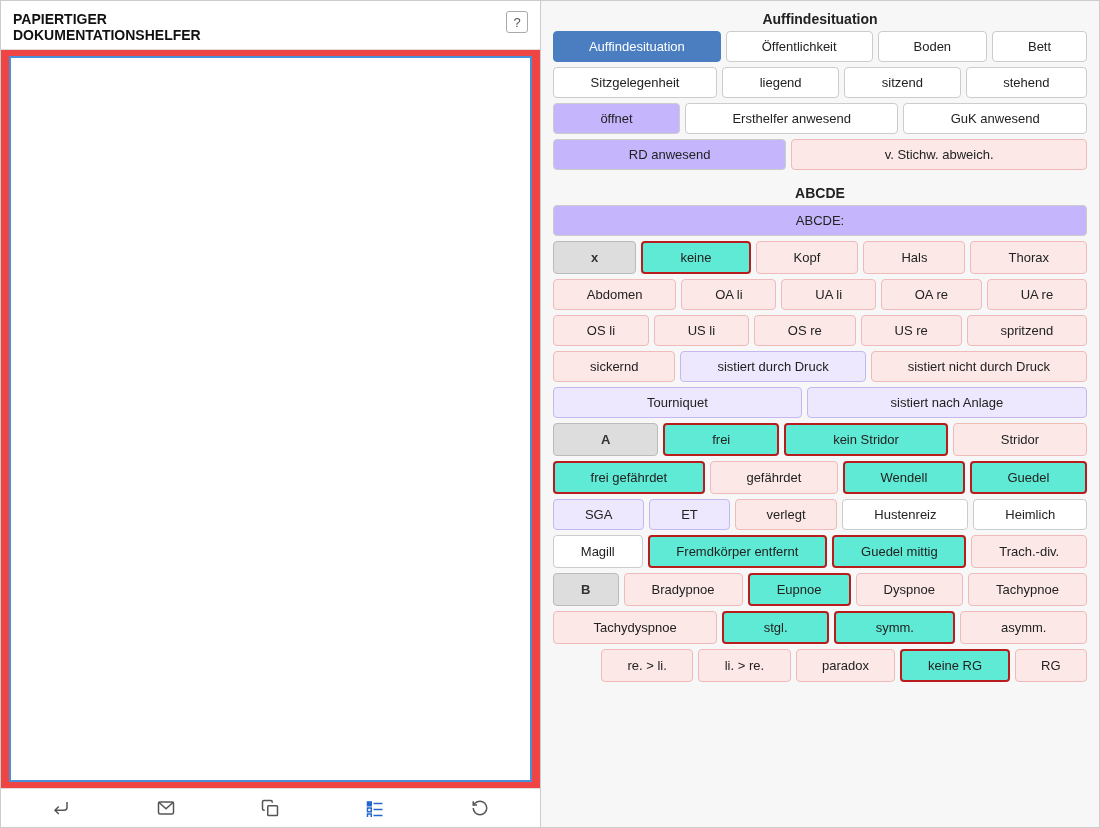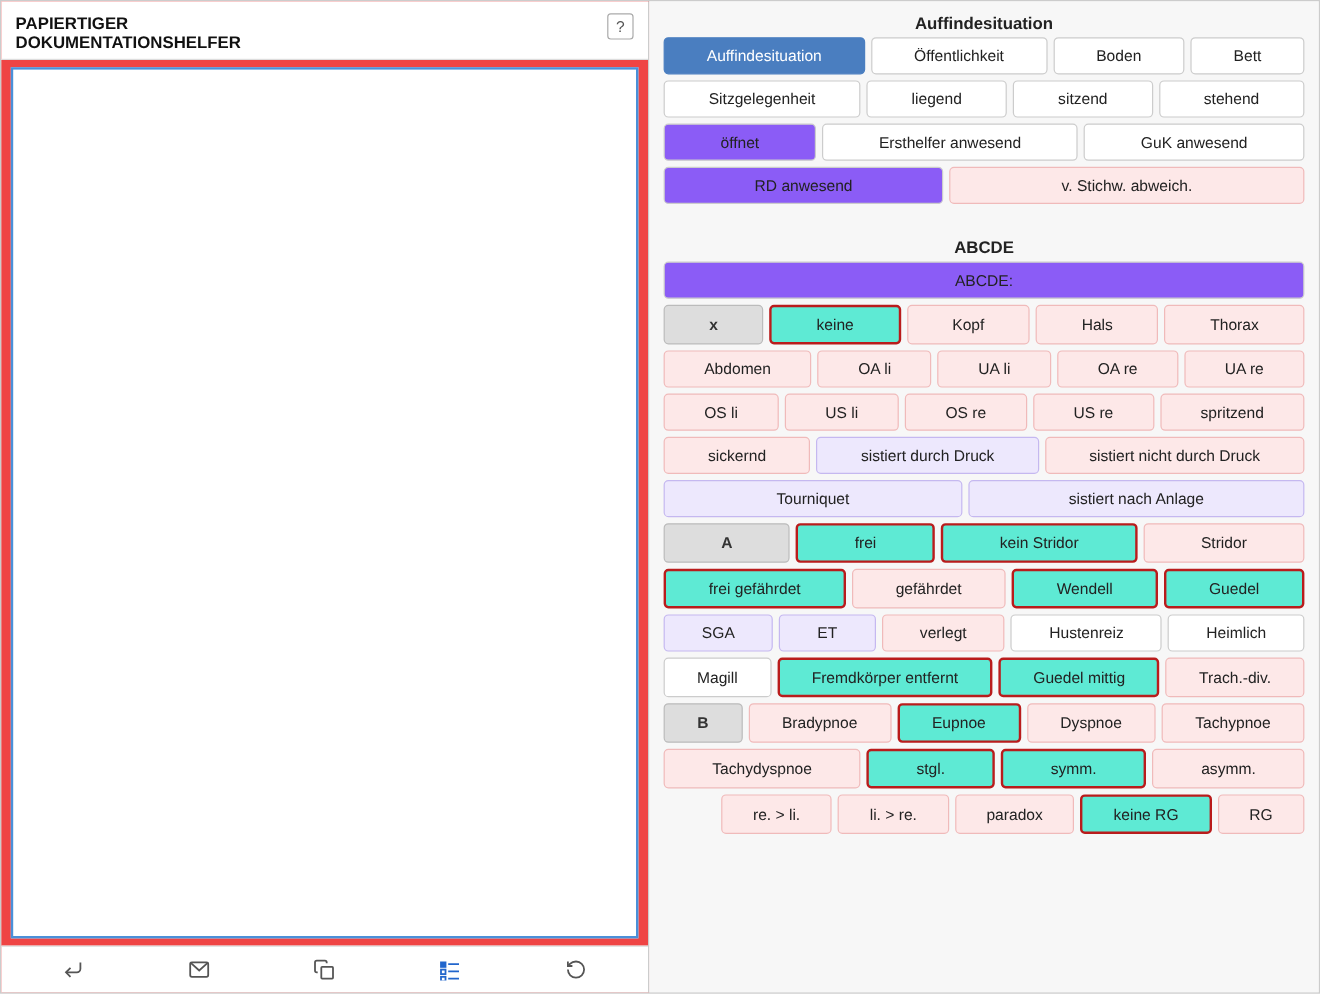--- a/index.html
+++ b/index.html
@@ -143,21 +143,21 @@
       background: #fde8e8;
       border: 1px solid #f0baba;
       color: #222;
     }
     .btn-purple-light {
       background: #ede8fd;
       border: 1px solid #c5b8f0;
       color: #222;
     }
     .btn-gray {
-      background: #8b5cf6;
+      background: #c4b5fd;
       border: 1px solid #ccc;
       color: #222;
     }
     .btn-gray-label {
       background: #ddd;
       border: 1px solid #bbb;
       color: #333;
       font-weight: bold;
     }
     .btn-white {
@@ -241,21 +241,21 @@
       <button class="btn btn-white">Sitzgelegenheit</button>
       <button class="btn btn-white">liegend</button>
       <button class="btn btn-white">sitzend</button>
       <button class="btn btn-white">stehend</button>
     </div>
     <div class="row" style="margin-bottom:5px;">
       <button class="btn btn-gray">öffnet</button>
       <button class="btn btn-white">Ersthelfer anwesend</button>
       <button class="btn btn-white">GuK anwesend</button>
     </div>
-    <div class="row" style="margin-bottom:18px;">
+    <div class="row" style="margin-bottom:5px;">
       <button class="btn btn-gray" style="flex:1.3;">RD anwesend</button>
       <button class="btn btn-pink-light" style="flex:1.7;">v. Stichw. abweich.</button>
     </div>
   </div>
 
   <div>
     <div class="section-title">ABCDE</div>
 
     <div class="row" style="margin-bottom:5px;">
       <button class="btn btn-gray" style="flex:2;">ABCDE:</button>

